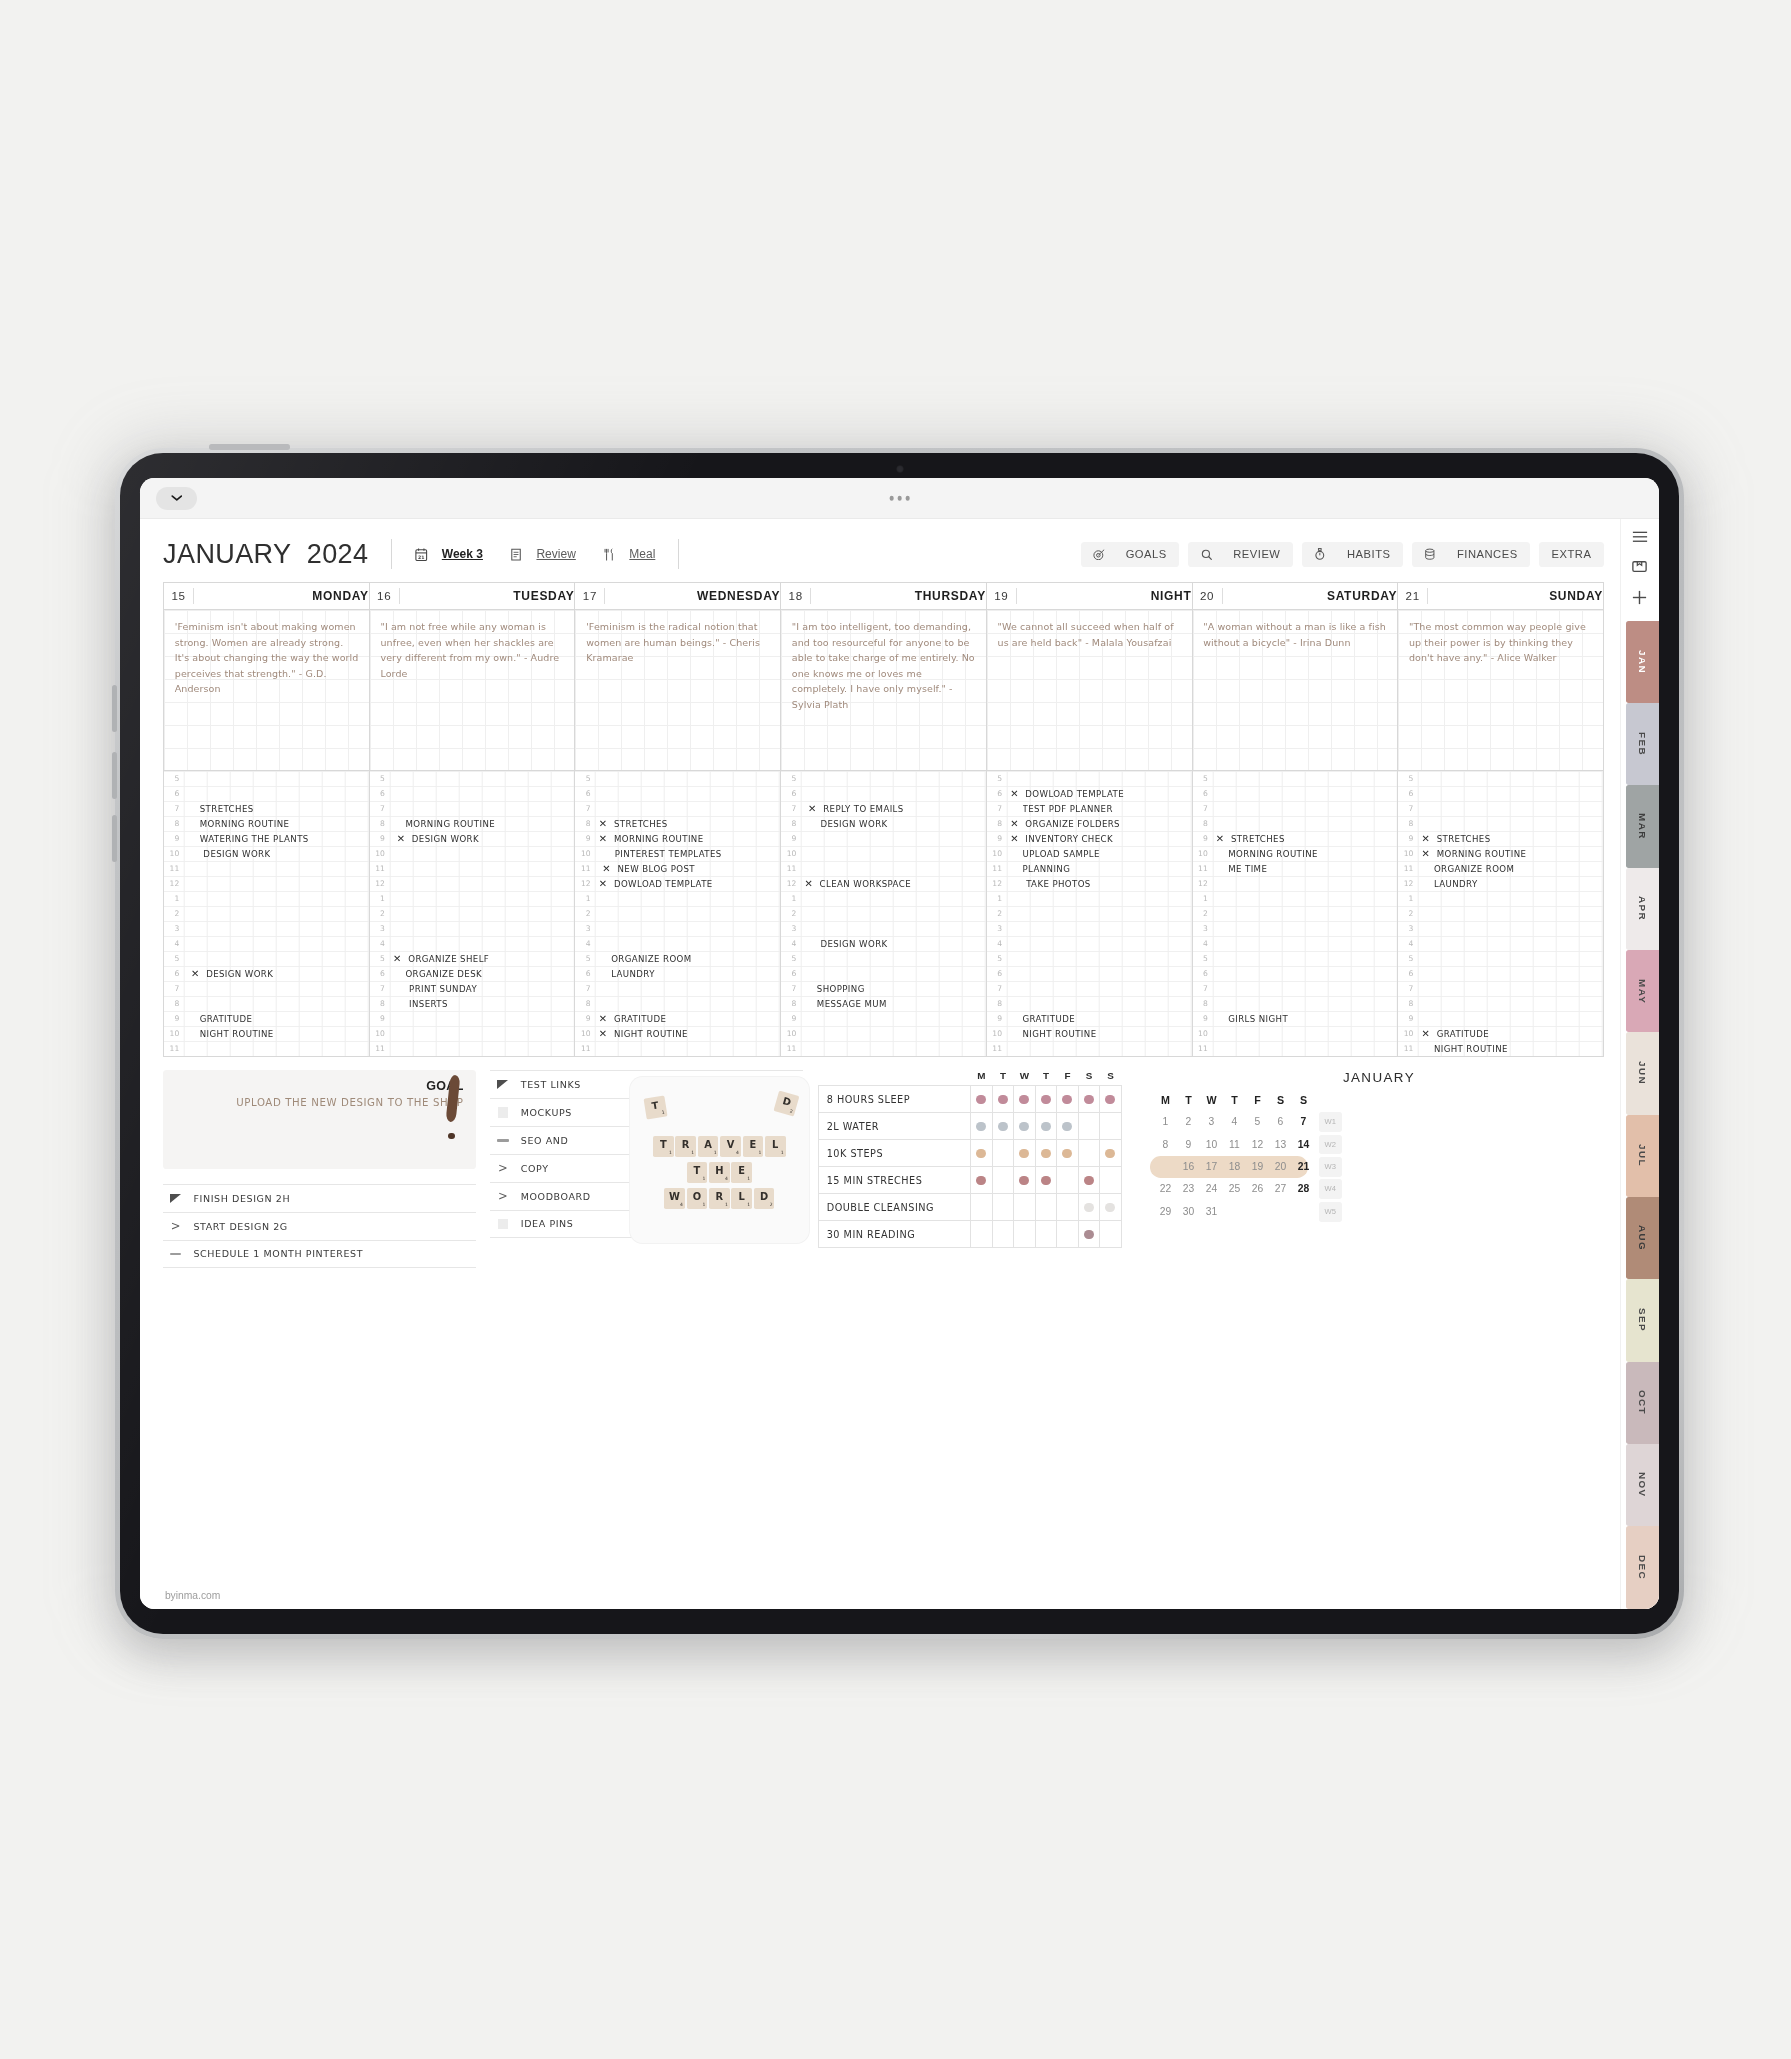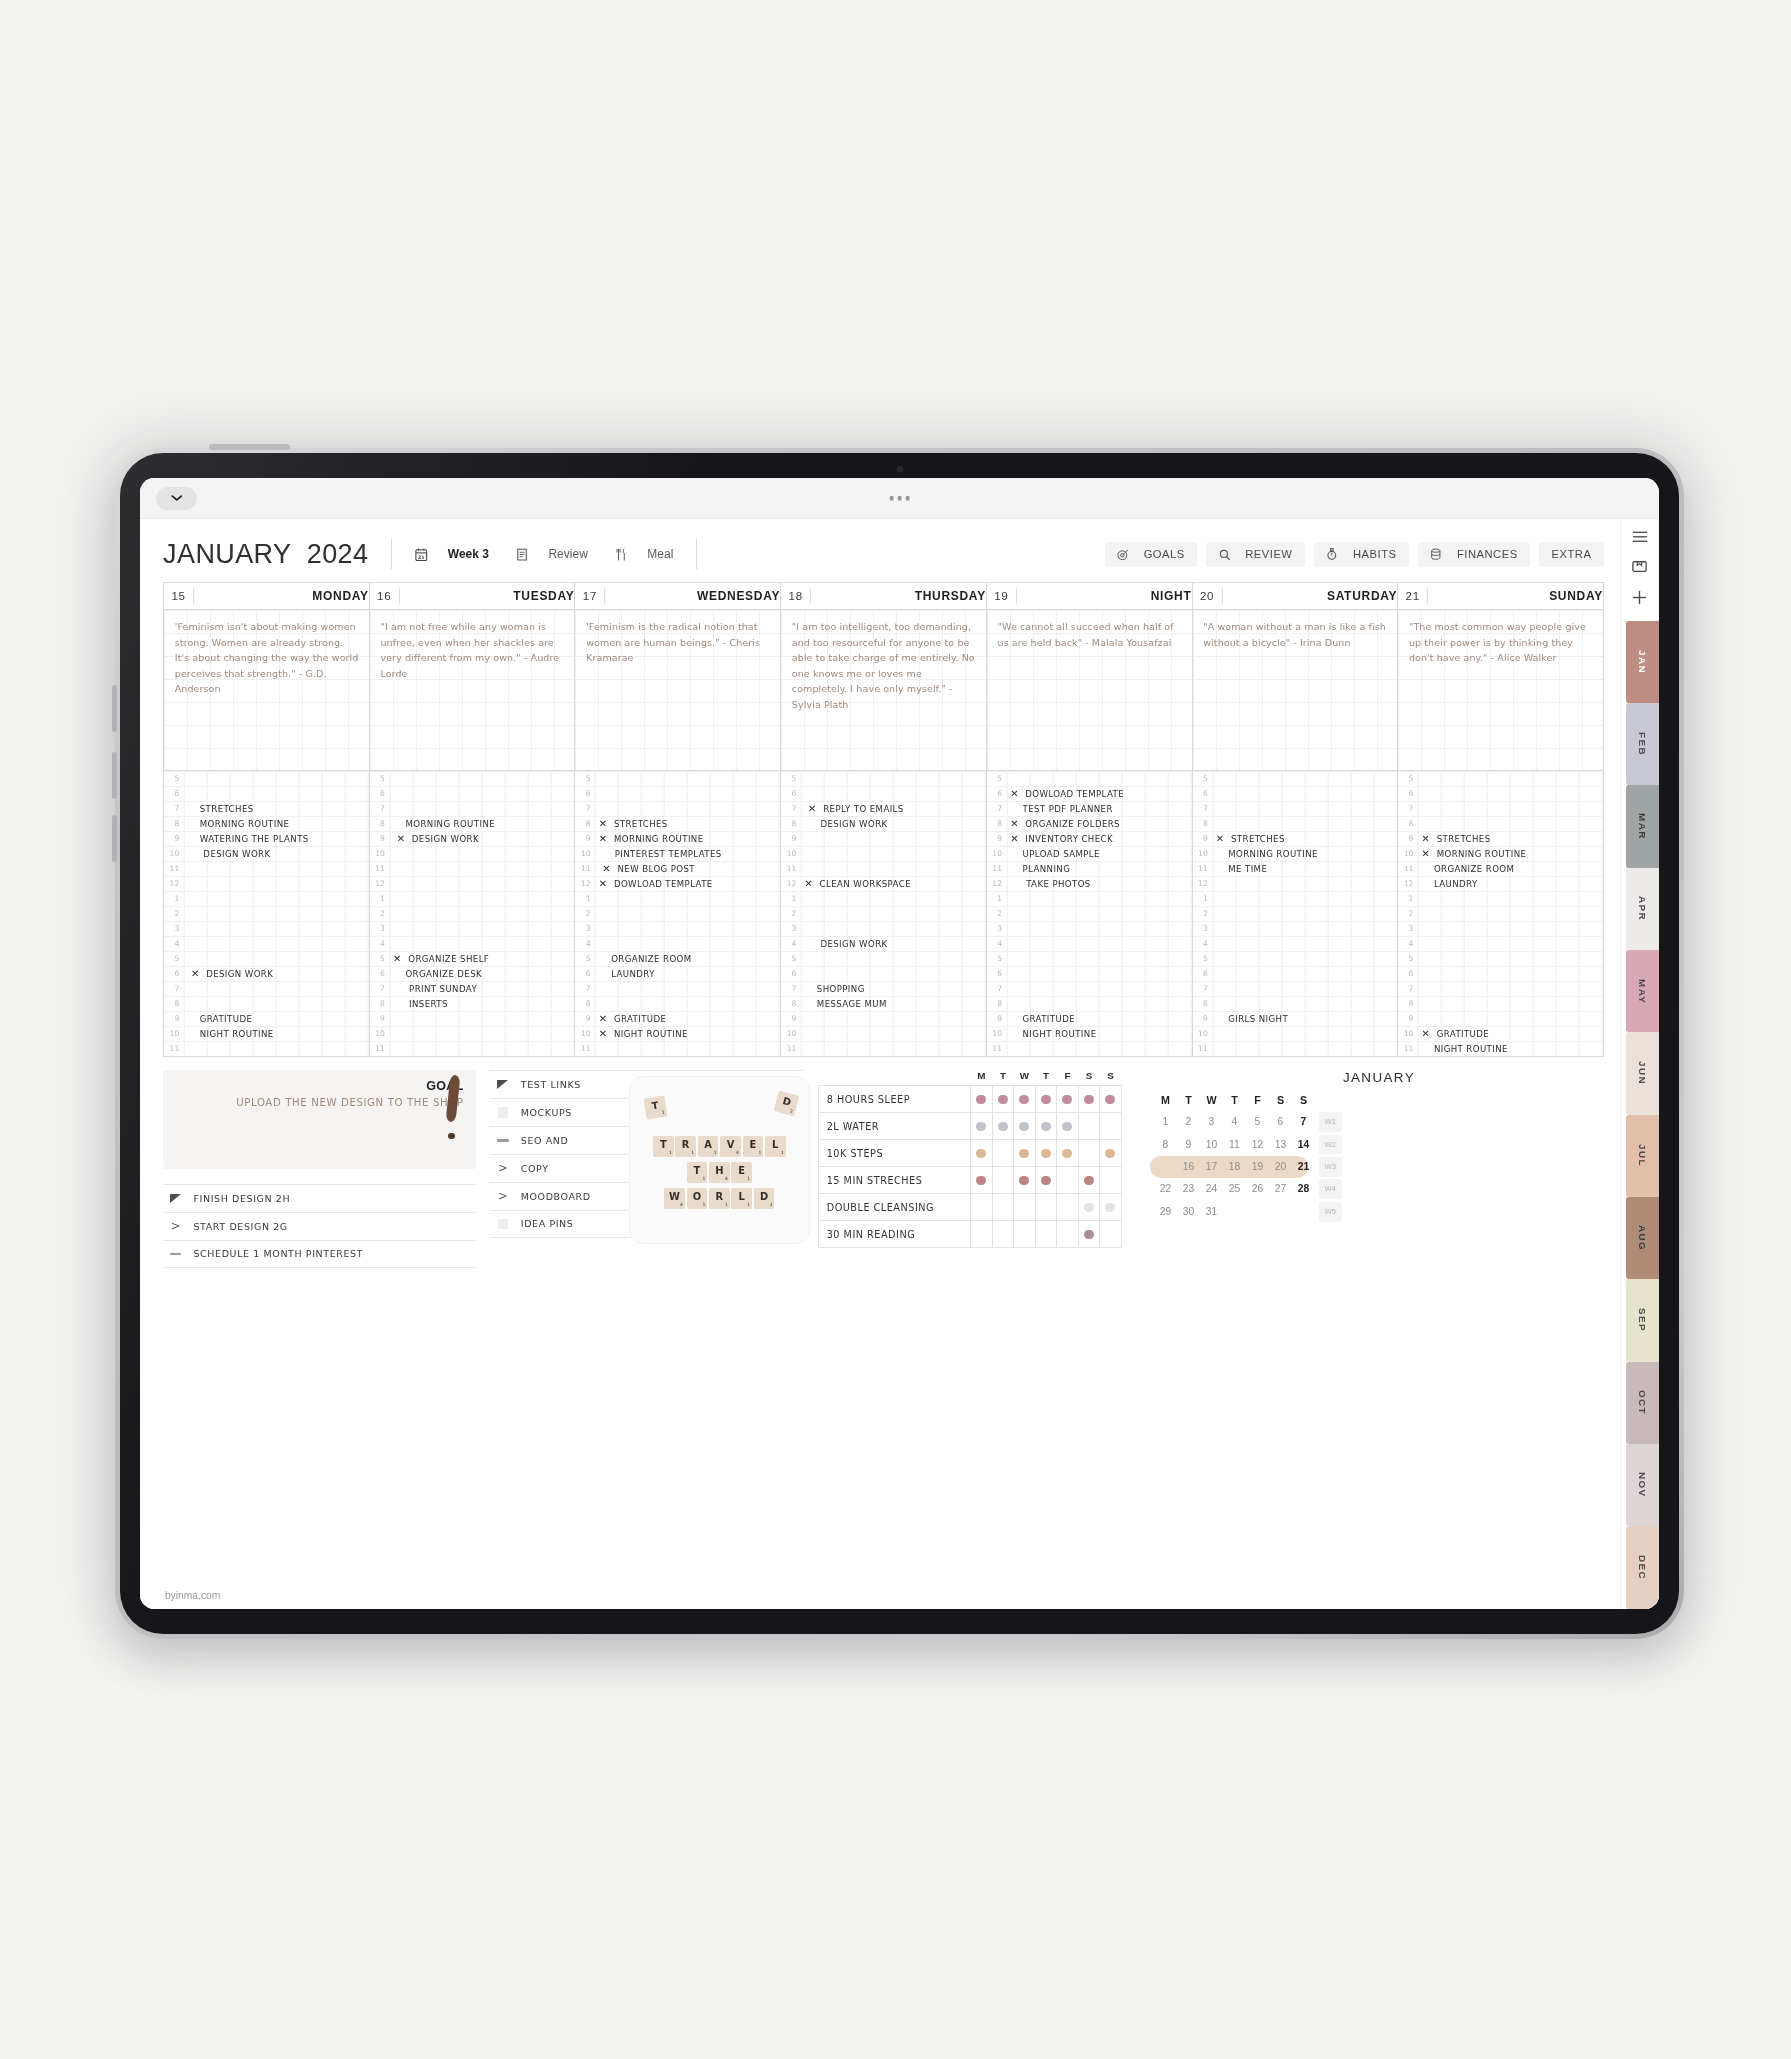--- a/index.html
+++ b/index.html
@@ -75,27 +75,27 @@
   }
   .dots i{ width:4.5px;height:4.5px;border-radius:50%;background:#9a9a9a;display:block;}
   
   .pagewrap{ flex:1; display:flex; min-height:0; background:#fff; }
   .page{ flex:1; padding:16px 16px 0 23px; display:flex; flex-direction:column; min-width:0;}
   
   .hdr{ display:flex; align-items:center; padding:3.6px 0 12.5px 0; }
   .title{ font-size:27px; letter-spacing:0.4px; color:#2f2f2f; font-weight:400; white-space:nowrap;}
   .vline{ width:0.9px;height:30px;background:#d8d8d8;margin:0 23px;}
   .midnav{ display:flex; align-items:center; gap:27px; }
-  .midnav .item{ display:flex;align-items:center;gap:20px;font-size:12px;color:#5c5c5c;}
+  .midnav .item{ display:flex;align-items:center;gap:14px;font-size:12px;color:#5c5c5c;text-decoration:underline;}
   .midnav .item.active{ color:#222; font-weight:bold;}
   .spacer{ flex:1; }
   .topbtns{ display:flex; gap:9px; }
   .tbtn{
     background:#f3f3f3; border-radius:3.6px; height:25px;
-    display:flex;align-items:center;gap:15px;
+    display:flex;align-items:center;gap:21px;
     padding:0 12.5px; font-size:11.2px; letter-spacing:0.5px; color:#4a4a4a;
   }
   .ico{ display:inline-flex; align-items:center; justify-content:center; }
   
   .weekgrid{
     display:grid; grid-template-columns:repeat(7,1fr);
     border:0.9px solid #d8d8d8; border-right:none;
     background:#fff;
   }
   .daycol{ border-right:0.9px solid #d8d8d8; min-width:0; display:flex; flex-direction:column;}

